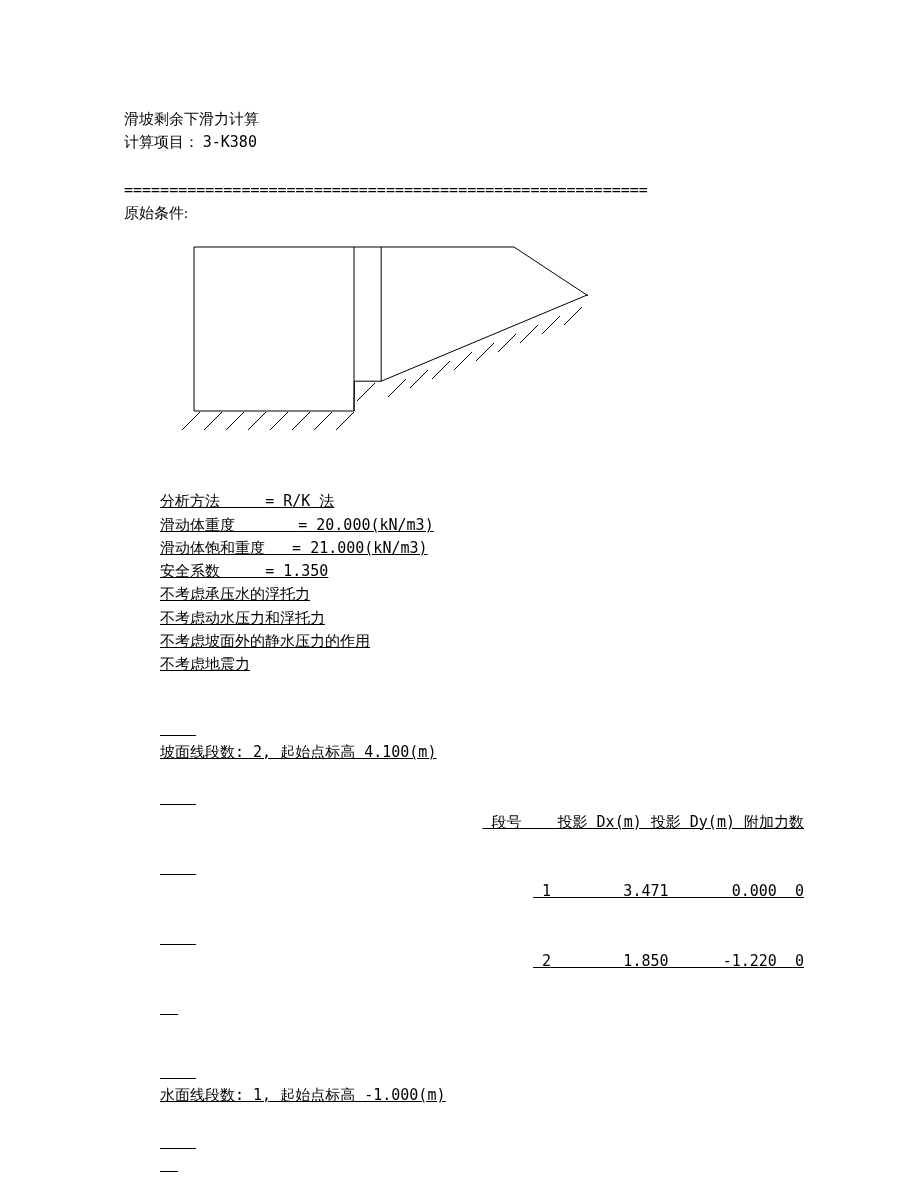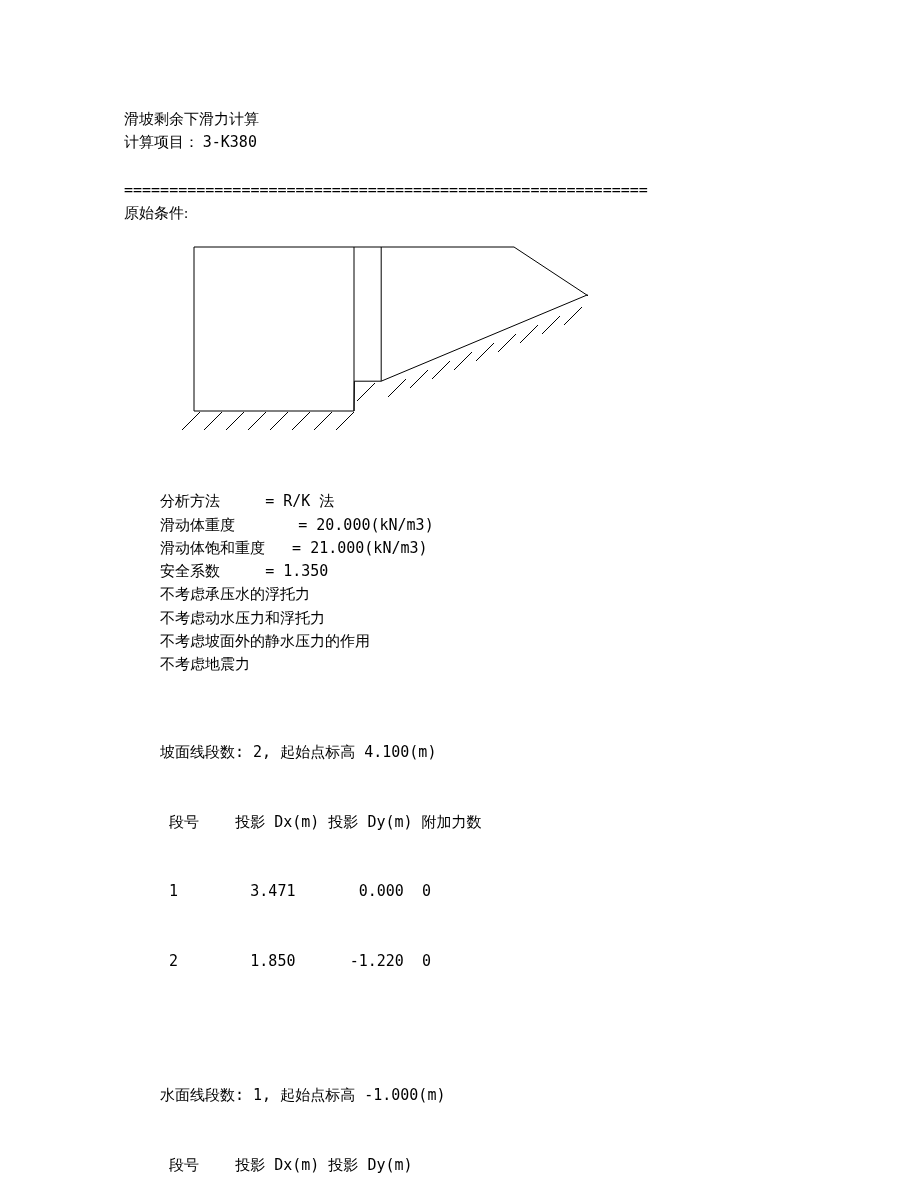--- a/index.html
+++ b/index.html
@@ -19,34 +19,36 @@
   .divider {
     letter-spacing: 0;
     white-space: nowrap;
     overflow: hidden;
   }
   .svg-diag {
     margin: 6px 0 16px 50px;
   }
   .block {
     margin-top: 18px;
+    text-decoration: underline;
   }
   .indent {
     padding-left: 36px;
   }
   .params .row {
     white-space: pre;
     font-family: "SimSun", "宋体", monospace;
   }
   .tbl {
     font-family: "SimSun", "宋体", monospace;
     white-space: pre;
   }
   .tbl .hdr, .tbl .row {
     white-space: pre;
+    text-align: right;
   }
   .monoish {
     font-family: "SimSun", "宋体", monospace;
     margin-top: 24px;
   }
 </style>
 </head>
 <body>
 
 <div class="page">
@@ -119,21 +121,20 @@
   <div class="indent tbl block">
     <div>坡面线段数: 2, 起始点标高 4.100(m)</div>
     <div class="hdr"> 段号    投影 Dx(m) 投影 Dy(m) 附加力数</div>
     <div class="row"> 1        3.471       0.000  0</div>
     <div class="row"> 2        1.850      -1.220  0</div>
   </div>
 
   
   <div class="indent tbl block">
     <div>水面线段数: 1, 起始点标高 -1.000(m)</div>
-    <div class="hdr"> 段号    投影 Dx(m) 投影 Dy(m)</div>
     
   </div>
 
   
   
 
   
 </div>
 
 </body></html>

